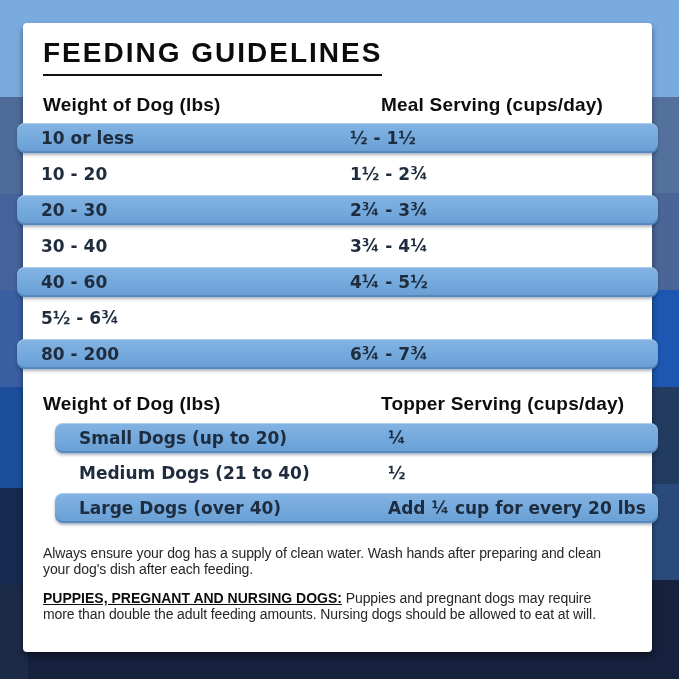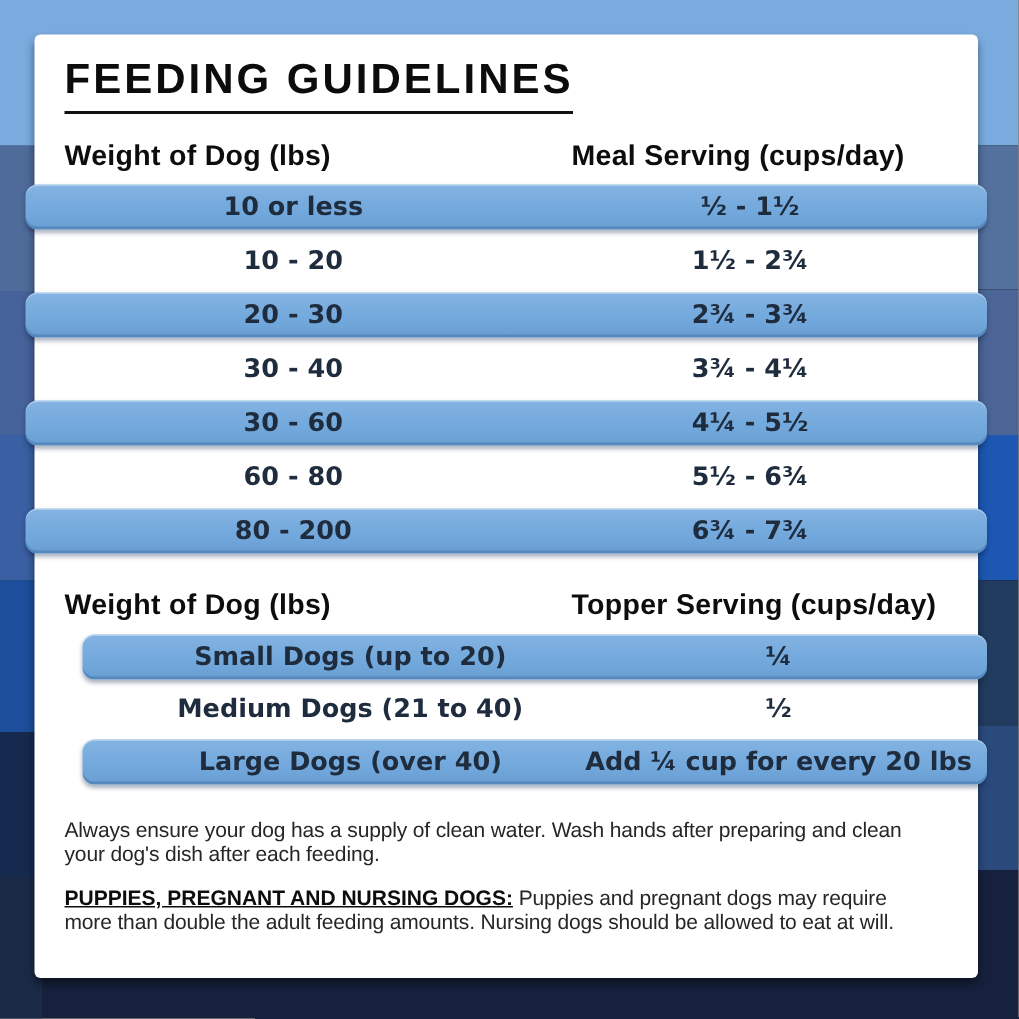--- a/index.html
+++ b/index.html
@@ -50,21 +50,20 @@
     letter-spacing:0.2px;
     gap:29px;
   }
   .thead.second { margin-top:24px; }
 
   .row {
     display:grid; grid-template-columns:309px 1fr; align-items:center;
     height:30px; margin:6px -26px 0 -26px; padding:0 8px 0 24px;
     font-family:"DejaVu Sans", sans-serif; font-size:17px; font-weight:bold;
     color:#1e2c3e;
-    text-align:center;
   }
   .row.first { margin-top:7px; }
   .topper .row { margin-top:5px;margin-left:12px; }
   .topper .row.first { margin-top:8px; }
   .row.hl {
     background:linear-gradient(180deg,#83b3e2 0%,#72a8dc 60%,#689ed2 100%);
     border-radius:8px;
     box-shadow:0 2px 3px rgba(15,35,70,0.35),
                inset 0 1px 0 rgba(255,255,255,0.35),
                inset 0 -2px 0 rgba(73,122,176,0.6);
@@ -120,25 +119,24 @@
       </div>
       <div class="row hl">
         <span>20 - 30</span>
         <span>2¾ - 3¾</span>
       </div>
       <div class="row plain">
         <span>30 - 40</span>
         <span>3¾ - 4¼</span>
       </div>
       <div class="row hl">
-        <span>30 - 60</span>
+        <span>40 - 60</span>
         <span>4¼ - 5½</span>
       </div>
       <div class="row plain">
-        <span>60 - 80</span>
         <span>5½ - 6¾</span>
       </div>
       <div class="row hl">
         <span>80 - 200</span>
         <span>6¾ - 7¾</span>
       </div>
     </div>
 
     
     <div class="topper">

